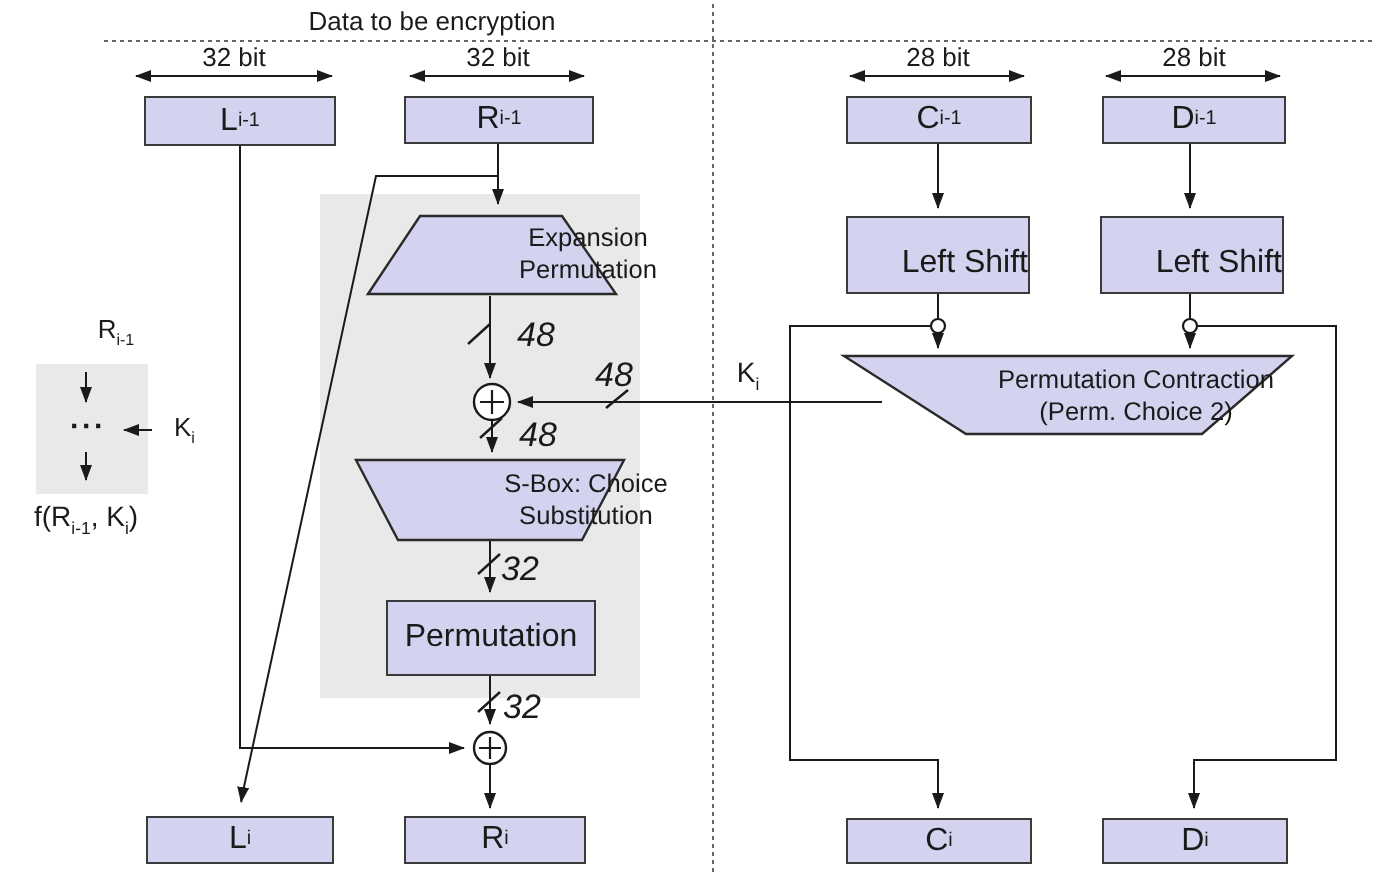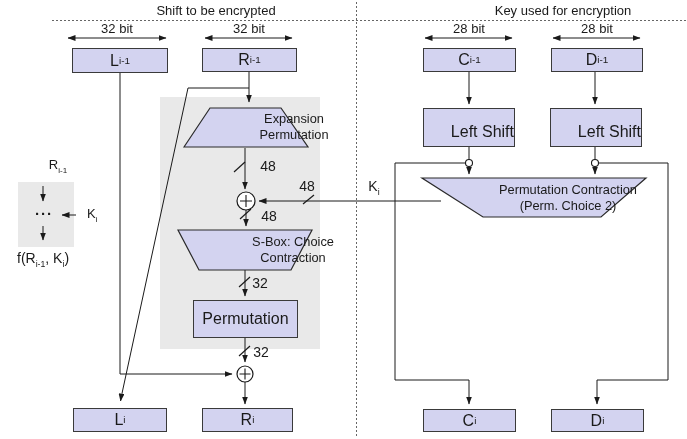--- a/index.html
+++ b/index.html
@@ -13,21 +13,21 @@
     position:absolute;z-index:3;background:#d3d3f0;border:1.5px solid #3a3a3a;
     display:flex;align-items:center;justify-content:center;box-sizing:border-box;
     font-size:16px;white-space:nowrap;
   }
   .box sub,.lbl sub{font-size:0.62em;line-height:0;}
   .shiftbox{padding-top:9px;justify-content:flex-end;}
   .lbl{position:absolute;z-index:4;white-space:nowrap;line-height:1.1;}
   .ctr{transform:translateX(-50%);text-align:center;}
   .t13{font-size:13px;}
   .t14{font-size:14px;}
-  .num{font-size:14px;}
+  .num{font-size:17px;font-style:italic;}
   .trap-label{font-size:12.8px;line-height:1.22;margin-left:48px;}
   .legend-dots{font-size:15px;font-weight:bold;letter-spacing:1px;line-height:10px;}
 </style>
 </head>
 <body>
 
 <div id="stage">
 
   <div class="gray" style="left:160px;top:97px;width:160px;height:252px;z-index:1;"></div>
   <div class="gray" style="left:18px;top:182px;width:56px;height:65px;z-index:1;"></div>
@@ -141,35 +141,34 @@
     </div>
   <div class="box" style="left:423px;top:409px;width:93px;height:23px;">
       <span>C</span>
       <sub>i</sub>
     </div>
   <div class="box" style="left:551px;top:409px;width:93px;height:23px;">
       <span>D</span>
       <sub>i</sub>
     </div>
 
-  <div class="lbl ctr t13" style="left:216px;top:4px;">Shift to be encrypted</div>
-  <div class="lbl ctr t13" style="left:563px;top:4px;">Key used for encryption</div>
+  <div class="lbl ctr t13" style="left:216px;top:4px;">Data to be encryption</div>
 
   <div class="lbl ctr t13" style="left:117px;top:22px;">32 bit</div>
   <div class="lbl ctr t13" style="left:249px;top:22px;">32 bit</div>
   <div class="lbl ctr t13" style="left:469px;top:22px;">28 bit</div>
   <div class="lbl ctr t13" style="left:597px;top:22px;">28 bit</div>
 
   <div class="lbl ctr trap-label" style="left:246px;top:111px;">
     <div>Expansion</div>
     <div>Permutation</div>
   </div>
   <div class="lbl ctr trap-label" style="left:245px;top:234px;">
     <div>S-Box: Choice</div>
-    <div>Contraction</div>
+    <div>Substitution</div>
   </div>
   <div class="lbl ctr trap-label" style="left:520px;top:182px;">
     <div>Permutation Contraction</div>
     <div>(Perm. Choice 2)</div>
   </div>
 
   <div class="lbl ctr num" style="left:268px;top:159px;">48</div>
   <div class="lbl ctr num" style="left:269px;top:209px;">48</div>
   <div class="lbl ctr num" style="left:307px;top:179px;">48</div>
   <div class="lbl ctr num" style="left:260px;top:276px;">32</div>

